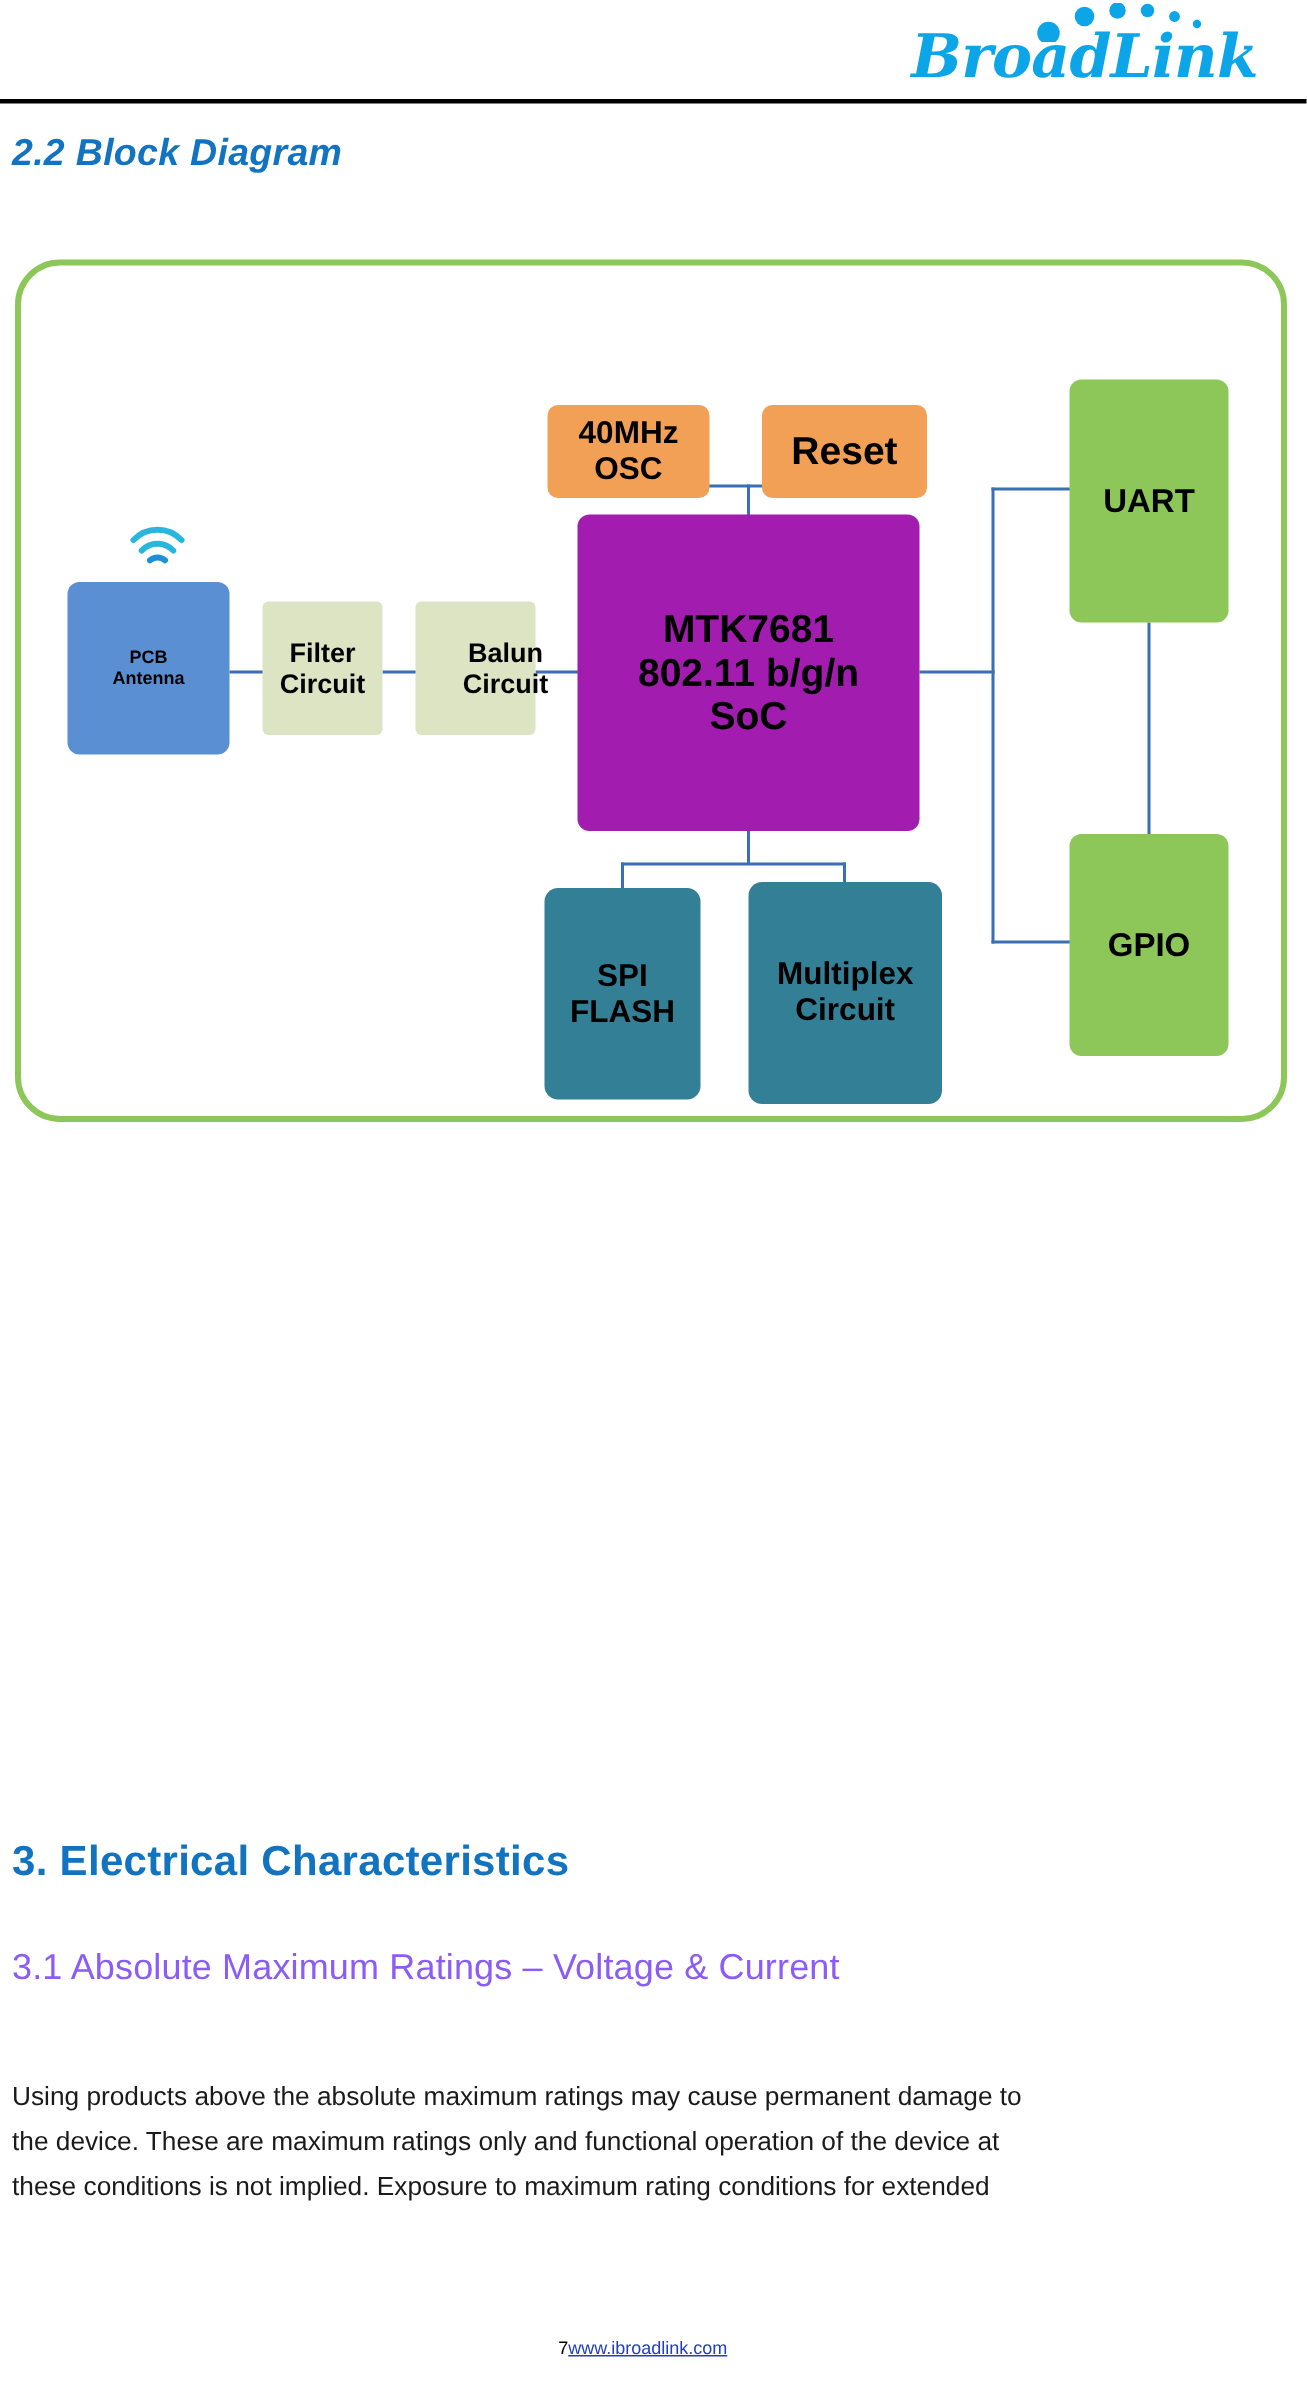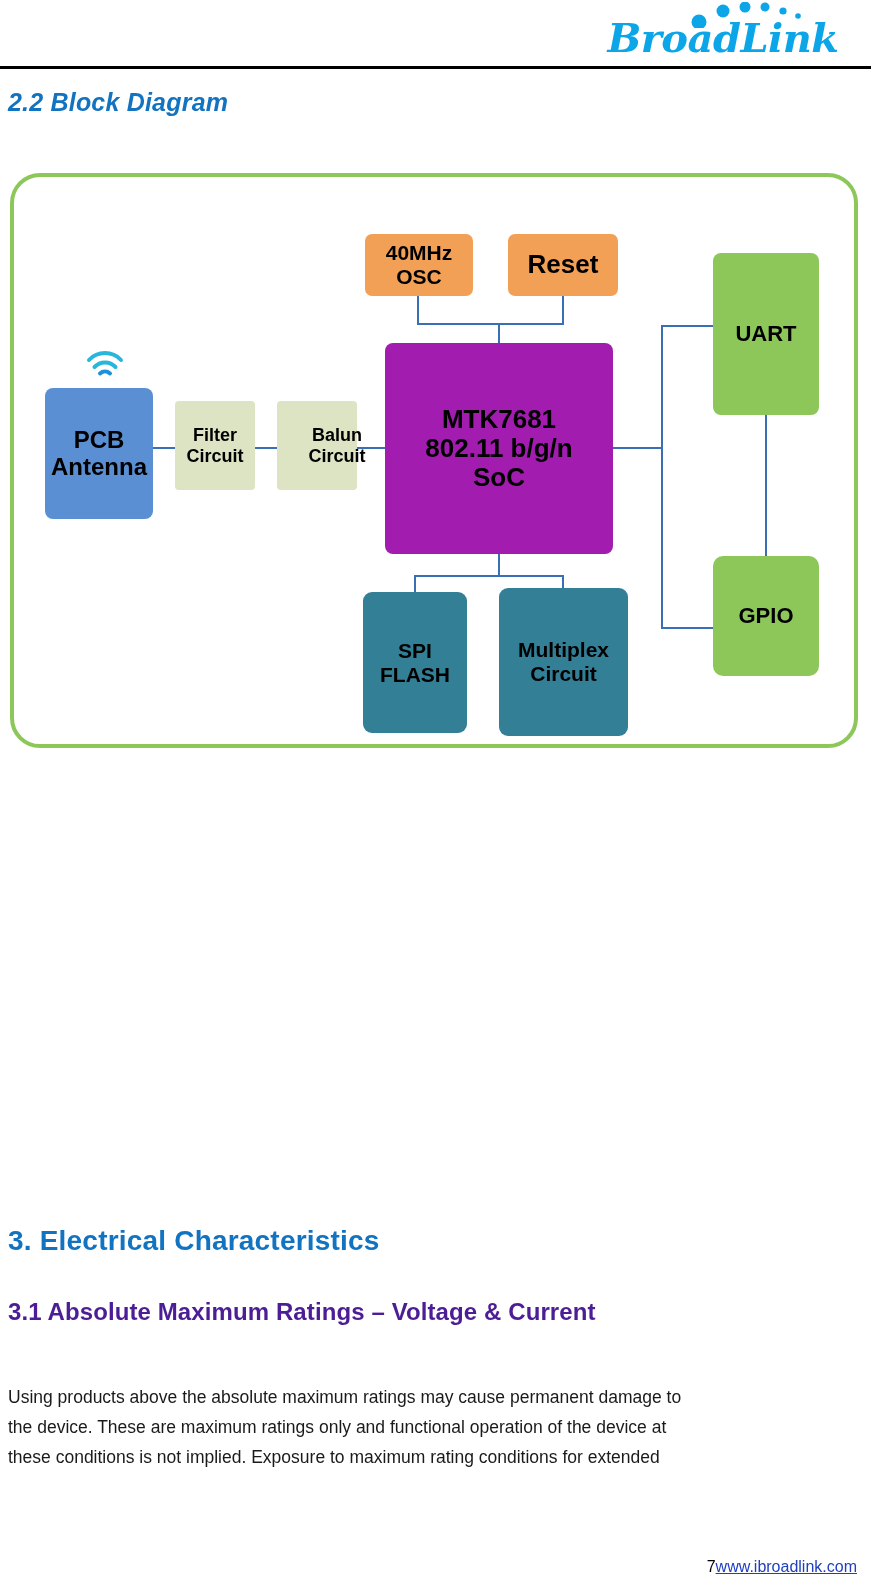--- a/index.html
+++ b/index.html
@@ -76,22 +76,22 @@
     color: #1273C0;
     letter-spacing: 0.2px;
     white-space: nowrap;
     margin-top: 32px;
   }
   .h2-sub {
     position: absolute;
     left: 8px;
     top: 1298px;
     font-size: 24px;
-    font-weight: bold;
-    color: #4c1d95;
+    font-weight: normal;
+    color: #8b5cf6;
     letter-spacing: 0.1px;
     white-space: nowrap;
   }
 
   
   .body-text {
     position: absolute;
     left: 8px;
     top: 1382px;
     width: 855px;
@@ -103,24 +103,24 @@
   }
   .body-text span { display: block; }
 
   
   .footer {
     position: absolute;
     left: 0;
     top: 1558px;
     width: 871px;
     height: 30px;
-    text-align: right;
+    text-align: center;
     padding-right: 14px;
     box-sizing: border-box;
-    font-size: 16px;
+    font-size: 12px;
   }
   .footer .pg { color: #000000; }
   .footer .site {
     color: #1F3FBF;
     text-decoration: underline;
   }
 
   
   .diagram {
     position: absolute;
@@ -137,38 +137,38 @@
     display: flex;
     align-items: center;
     justify-content: center;
     text-align: center;
     font-weight: bold;
     color: #000000;
     box-sizing: border-box;
     line-height: 1.12;
     z-index: 3;
   }
-  .orange { background: #F3A057; border-radius: 7px; }
+  .orange { background: #F3A057; border-radius: 7px; margin-top: 36px; }
   .soc    { background: #a21caf; border-radius: 8px; }
   .blue   { background: #5B8FD4; border-radius: 8px; }
   .sage   { background: #DCE4C4; border-radius: 4px; }
   .teal   { background: #337F96; border-radius: 9px; align-items: center; }
   .green  { background: #8DC75A; border-radius: 8px; }
 
   
   #box-osc      { left: 365px; top: 234px; width: 108px; height: 62px; font-size: 21px; }
   #box-reset    { left: 508px; top: 234px; width: 110px; height: 62px; font-size: 26px; }
   #box-soc      { left: 385px; top: 343px; width: 228px; height: 211px; font-size: 26px; }
-  #box-antenna  { left: 45px;  top: 388px; width: 108px; height: 131px; font-size: 24px; }
+  #box-antenna  { left: 45px;  top: 388px; width: 108px; height: 115px; font-size: 12px; }
   #box-filter   { left: 175px; top: 401px; width: 80px;  height: 89px;  font-size: 18px; }
   #box-balun    { left: 277px; top: 401px; width: 80px;  height: 89px;  font-size: 18px; padding-left: 40px; }
   #box-spi      { left: 363px; top: 592px; width: 104px; height: 141px; font-size: 21px; }
   #box-mux      { left: 499px; top: 588px; width: 129px; height: 148px; font-size: 21px; }
   #box-uart     { left: 713px; top: 253px; width: 106px; height: 162px; font-size: 22px; }
-  #box-gpio     { left: 713px; top: 556px; width: 106px; height: 120px; font-size: 22px; border-radius: 10px; }
+  #box-gpio     { left: 713px; top: 556px; width: 106px; height: 148px; font-size: 22px; }
 
   
   .line { position: absolute; background: #3A6FB5; z-index: 1; }
   .line.h { height: 2px; }
   .line.v { width: 2px; }
 
   .wifi-icon {
     position: absolute;
     left: 86px;
     top: 350px;

